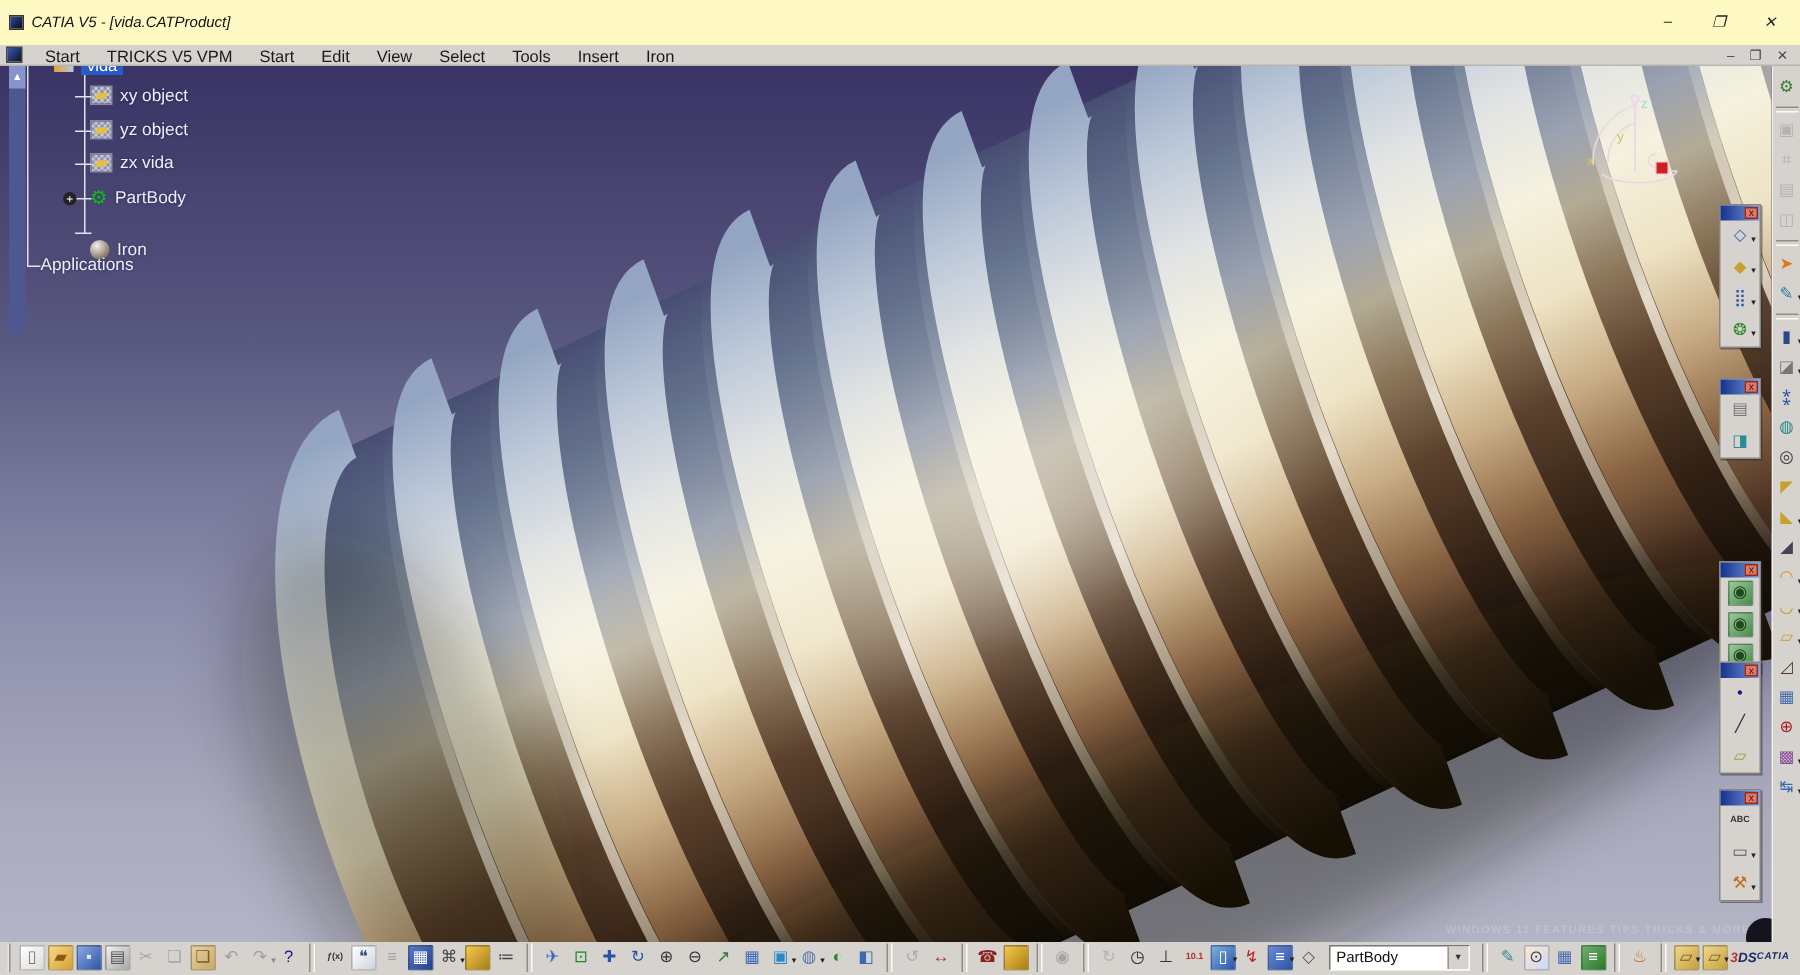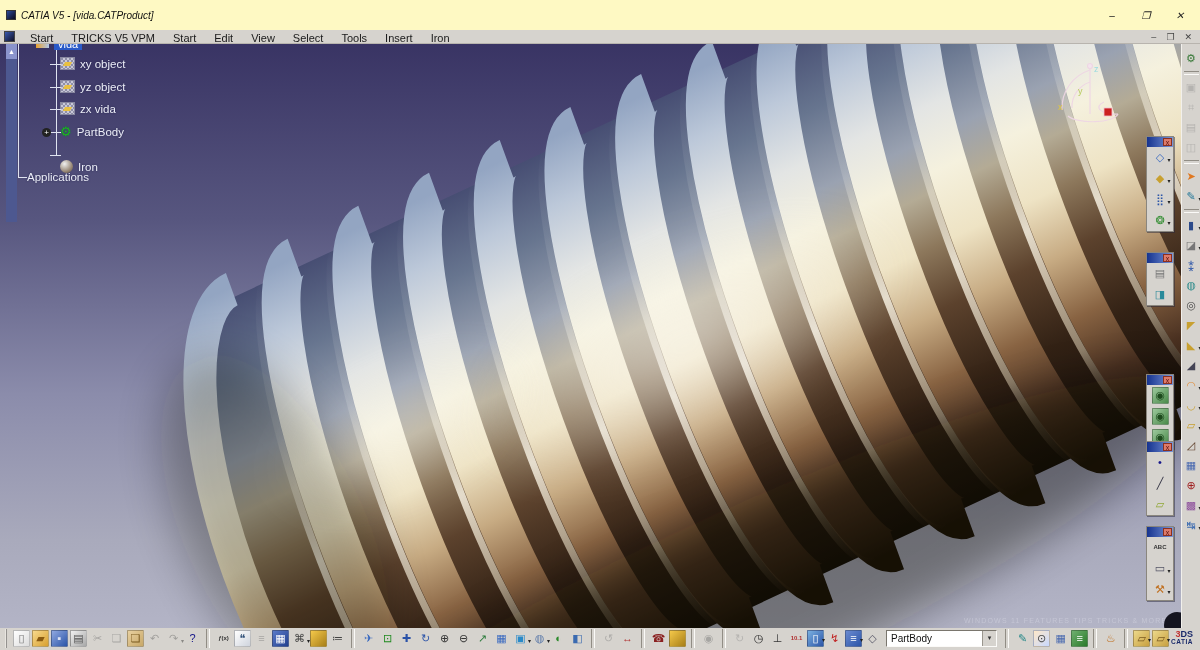--- a/index.html
+++ b/index.html
@@ -34,21 +34,21 @@
   .ticon.d { opacity:.42; filter:grayscale(1); }
   .ticon .dd { position:absolute; right:-2px; bottom:-3px; font-size:6px; color:#222; }
   .tsep { width:4px; height:19px; border-left:1px solid #918d85; border-right:1px solid #fbfaf8; margin:0 3px; flex:0 0 auto; }
   .hsep { height:4px; width:15px; border-top:1px solid #918d85; border-bottom:1px solid #fbfaf8; margin:1px 0; }
 
   
   #btoolbar { height:25px; background:#d6d3ce; border-top:1px solid #f4f2ee; display:flex; align-items:center; padding:0 5px; gap:2px; flex:0 0 auto; }
   #btoolbar .grip { width:3px; height:19px; border-left:2px ridge #e8e5e0; margin-right:3px; }
   .combo { width:112px; height:17px; background:#fff; border:1px solid; border-color:#7a766e #fbfaf8 #fbfaf8 #7a766e; display:flex; align-items:center; font-size:10px; padding-left:4px; color:#111; margin:0 3px; }
   .combo .arrow { margin-left:auto; width:14px; height:15px; background:#d6d3ce; border-left:1px solid #9a968e; display:flex; align-items:center; justify-content:center; font-size:7px; color:#333; }
-  .logo { margin-left:auto; display:flex; flex-direction:column; align-items:flex-end; line-height:1; padding-right:2px; }
+  .logo { margin-left:auto; display:flex; flex-direction:row; align-items:center; line-height:1; padding-right:2px;font-style:italic; }
   .logo .l1 { font-size:9px; font-weight:bold; color:#1a2a6a; }
   .logo .l1 b { color:#c03030; }
   .logo .l2 { font-size:6.5px; font-weight:bold; color:#1a2a6a; letter-spacing:.5px; }
 
   
   #statusbar { height:13px; background:#d6d3ce; border-top:1px solid #fbfaf8; display:flex; align-items:center; font-size:9.5px; color:#111; padding:0 4px; flex:0 0 auto; }
   #statusbar .spacer { flex:1; }
   #power-input { width:160px; height:10px; background:#fff; border:1px solid; border-color:#7a766e #fbfaf8 #fbfaf8 #7a766e; font-size:8px; margin-right:6px; }
   .sbtn { width:14px; height:11px; background:#d6d3ce; border:1px solid; border-color:#fbfaf8 #7a766e #7a766e #fbfaf8; margin-left:3px; font-size:7px; display:flex; align-items:center; justify-content:center; color:#555; }
 

